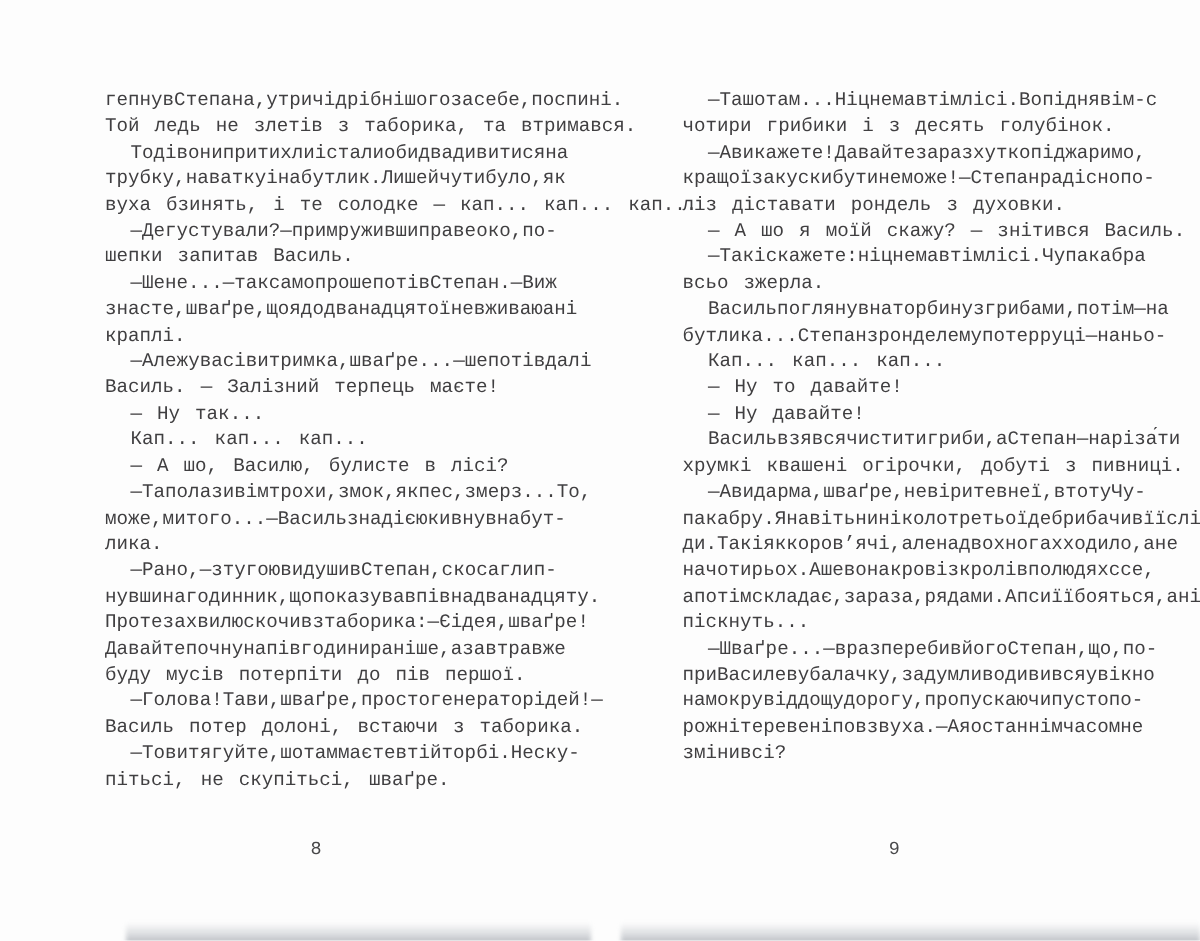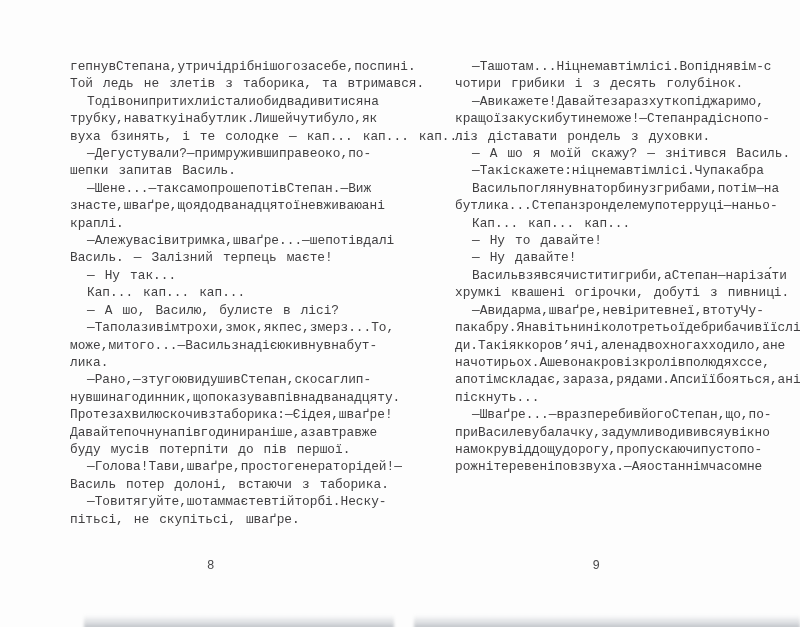--- a/index.html
+++ b/index.html
@@ -364,20 +364,24 @@
           <span>Так</span>
           <span>і</span>
           <span>скажете:</span>
           <span>ніц</span>
           <span>нема</span>
           <span>в</span>
           <span>тім</span>
           <span>лісі.</span>
           <span>Чупакабра</span>
         </div>
+        <div class="line end">
+          <span>всьо</span>
+          <span>зжерла.</span>
+        </div>
         <div class="line indent">
           <span>Василь</span>
           <span>поглянув</span>
           <span>на</span>
           <span>торбину</span>
           <span>з</span>
           <span>грибами,</span>
           <span>потім</span>
           <span>—</span>
           <span>на</span>
@@ -529,20 +533,23 @@
           <span>теревені</span>
           <span>повз</span>
           <span>вуха.</span>
           <span>—</span>
           <span>А</span>
           <span>я</span>
           <span>останнім</span>
           <span>часом</span>
           <span>не</span>
         </div>
+        <div class="line end">
+          <span>змінивсі?</span>
+        </div>
       </div>
     <div class="page-number">9</div>
   </section>
 
   <div class="bottom-edge left"></div>
   <div class="bottom-edge right"></div>
 
 </div>
 
 </body></html>

